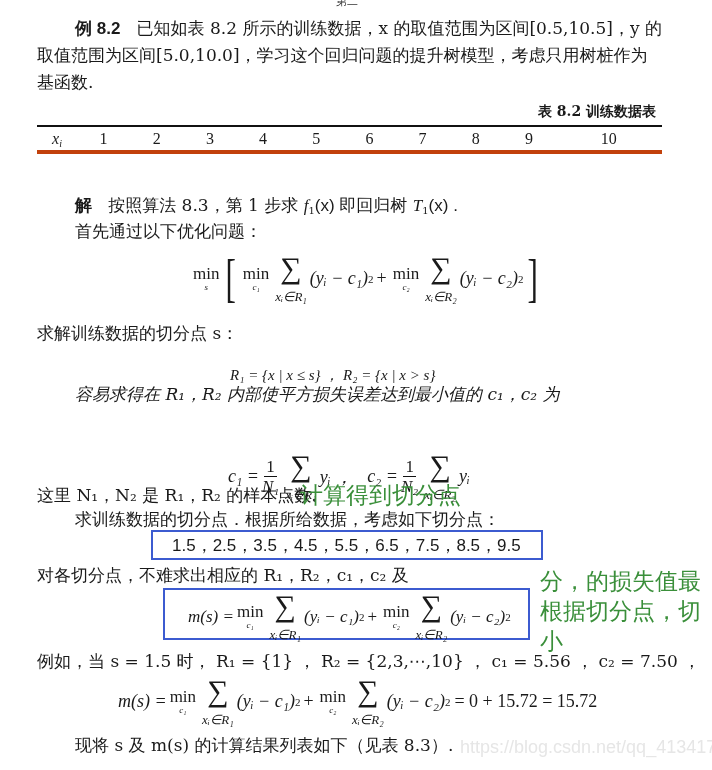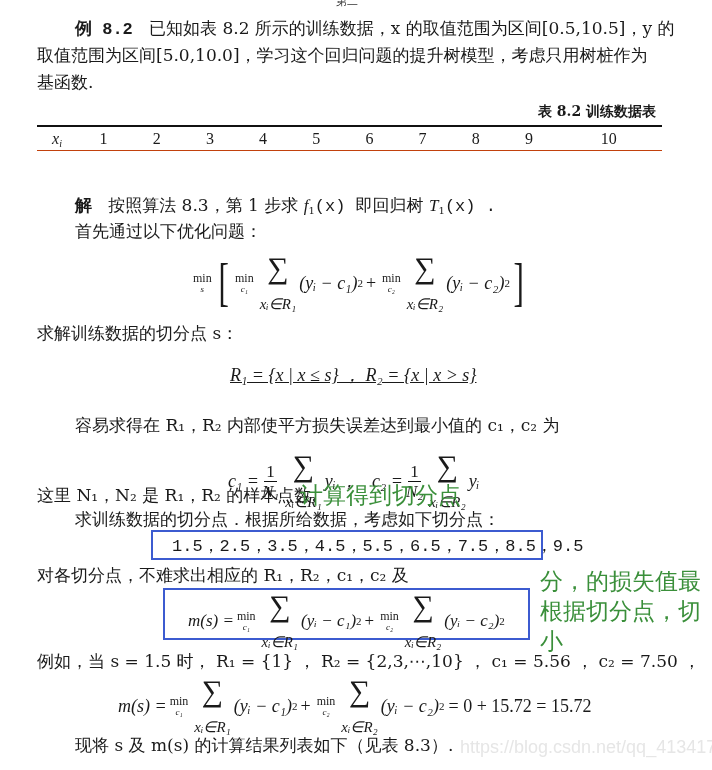--- a/index.html
+++ b/index.html
@@ -1,39 +1,39 @@
 <!DOCTYPE html>
 <html><head>
 <meta charset="utf-8">
 <style>
   html, body { margin:0; padding:0; background:#ffffff; }
   body { width:712px; height:770px; position:relative; overflow:hidden;
          font-family:"DejaVu Serif","Liberation Serif",serif; color:#1a1a1a; }
   .abs { position:absolute; white-space:nowrap; }
   .txt { font-size:17px; line-height:22px; }
   .it { font-style:italic; font-family:"Liberation Serif",serif; }
-  .num { font-family:Liberation Mono, monospace; }
+  .num { font-family:Liberation Sans, sans-serif; }
   .b { font-weight:bold; }
   sub { font-size:10px; vertical-align:-3px; line-height:0; }
   sup { font-size:11px; vertical-align:8px; line-height:0; }
   .topfrag { left:336px; top:-6px; font-size:11px; color:#333; }
   .caption { left:0; width:656px; text-align:right; top:103px; font-size:14px; font-weight:bold; }
   table.data { position:absolute; left:37px; top:125px; width:625px; border-collapse:collapse;
                font-family:"Liberation Serif",serif; font-size:16px; }
-  table.data tr.r1 td { border-top:2px solid #111; border-bottom:1px solid #c2410c; height:23px; }
+  table.data tr.r1 td { border-top:2px solid #111; border-bottom:4px solid #c2410c; height:23px; }
   table.data tr.r2 td { border-bottom:2px solid #111; height:23px; }
   table.data td { text-align:center; padding:0; }
   table.data td.hd { font-style:italic; width:40px; }
   .formula { font-family:"Liberation Serif",serif; font-size:18px; display:flex; align-items:center; }
   .op { display:inline-flex; flex-direction:column; align-items:center; margin:0 3px; line-height:1; }
-  .op .top { font-size:12px;text-align:right; }
+  .op .top { font-size:17px;text-align:right; }
   .op .bot { font-size:9px; font-style:italic; margin-top:1px; }
   .sum { display:inline-flex; flex-direction:column; align-items:center; margin:0 3px; line-height:1; }
   .sum .sig { font-size:30px; line-height:28px; }
-  .sum .bot { font-size:15px; font-style:italic; margin-top:15px; }
+  .sum .bot { font-size:13px; font-style:italic; margin-top:8px; }
   .frac { display:inline-flex; flex-direction:column; align-items:center; margin:0 3px; line-height:1; }
   .frac .n { font-size:17px; border-bottom:1px solid #111; padding:0 2px 1px; }
   .frac .d { font-size:17px; font-style:italic; padding-top:1px; }
   .bracket { font-size:52px; line-height:48px; font-weight:100; transform:scaleX(0.6); display:inline-block; }
   .box { position:absolute; border:2.5px solid #3c5bd0; box-sizing:border-box; }
   .green { color:#3a8f3a; font-family:"DejaVu Sans","Liberation Sans",sans-serif; font-size:23px; }
   .watermark { left:460px; top:737px; font-family:"Liberation Sans",sans-serif; font-size:18px; color:#e6e6e6; }
 </style>
 </head>
 <body>
@@ -100,23 +100,23 @@
       <span class="sig">∑</span>
       <span class="bot">xᵢ∈R₂</span>
     </span>
   <span class="it">(yᵢ − c₂)</span>
     <sup>2</sup>
   <span class="bracket">]</span>
 </div>
 
 <div class="abs txt" style="left:37px; top:322px;">求解训练数据的切分点 s：</div>
 
-<div class="abs txt it" style="left:230px; top:364px; font-size:18px;text-decoration:underline;">R₁ = {x | x ≤ s} ，  R₂ = {x | x &gt; s}</div>
-
-<div class="abs txt" style="left:75px; top:414px;">容易求得在 R₁，R₂ 内部使平方损失误差达到最小值的 c₁，c₂ 为</div>
+<div class="abs txt it" style="left:230px; top:364px; font-size:15px;">R₁ = {x | x ≤ s} ，  R₂ = {x | x &gt; s}</div>
+
+<div class="abs txt" style="left:75px; top:383px;font-style:italic;">容易求得在 R₁，R₂ 内部使平方损失误差达到最小值的 c₁，c₂ 为</div>
 
 <div class="abs formula" style="left:228px; top:452px;">
   <span class="it">c₁ =</span>
   <span class="frac">
       <span class="n">1</span>
       <span class="d">N₁</span>
     </span>
   <span class="sum">
       <span class="sig">∑</span>
       <span class="bot">xᵢ∈R₁</span>

